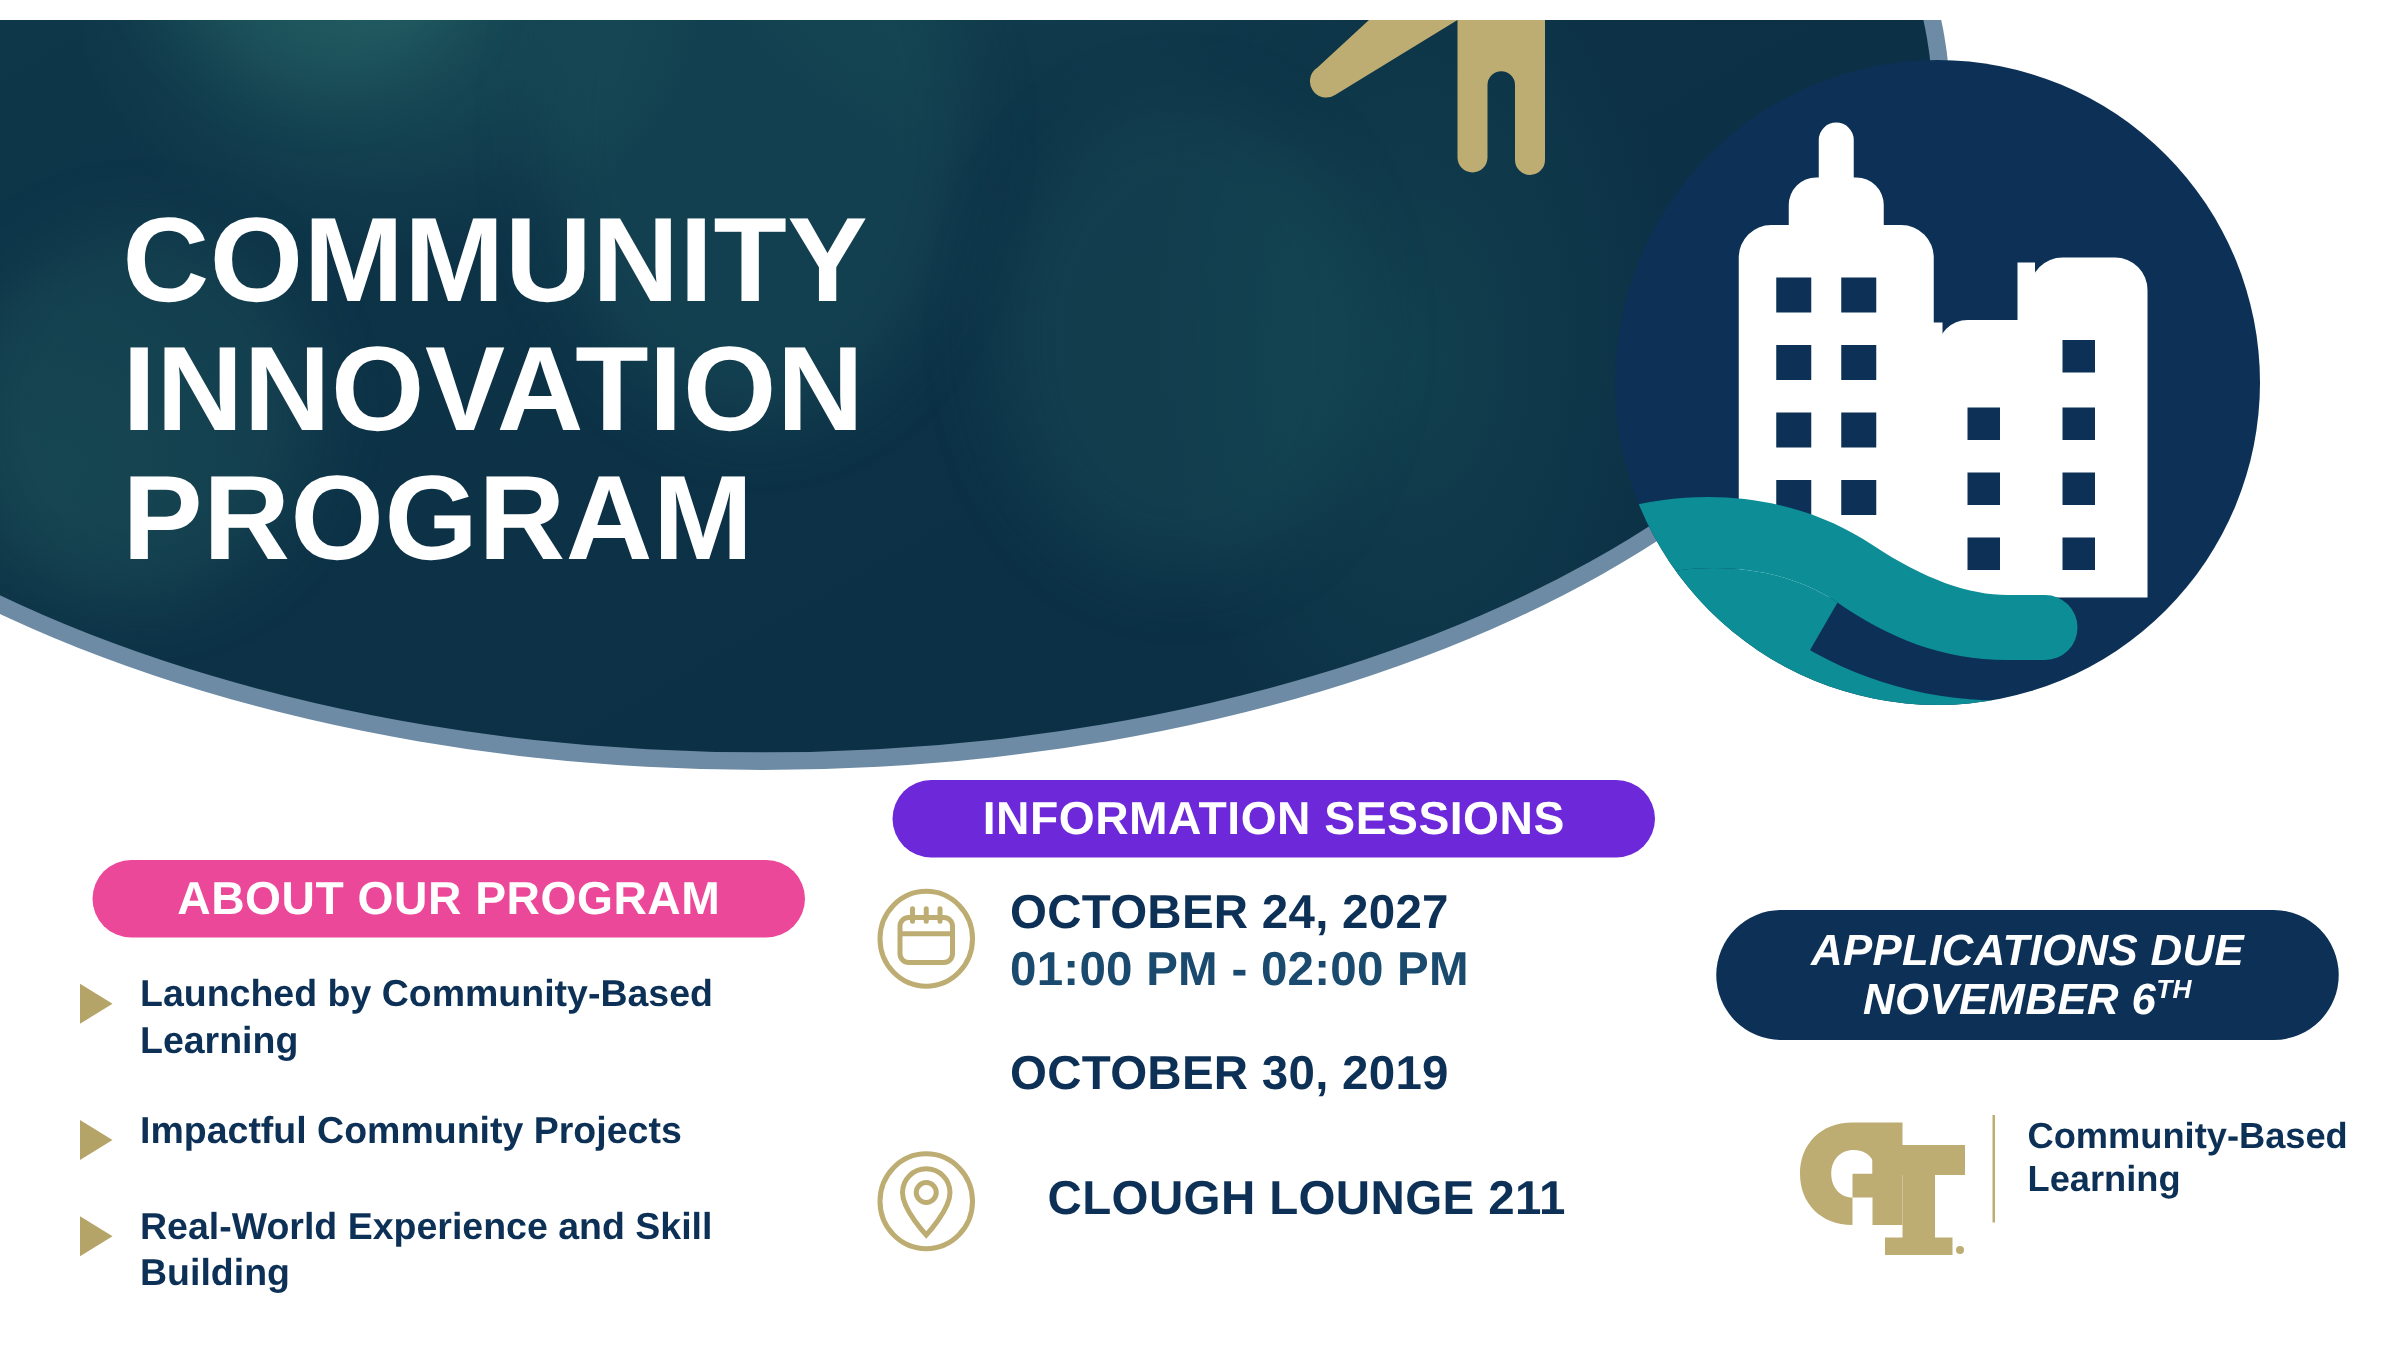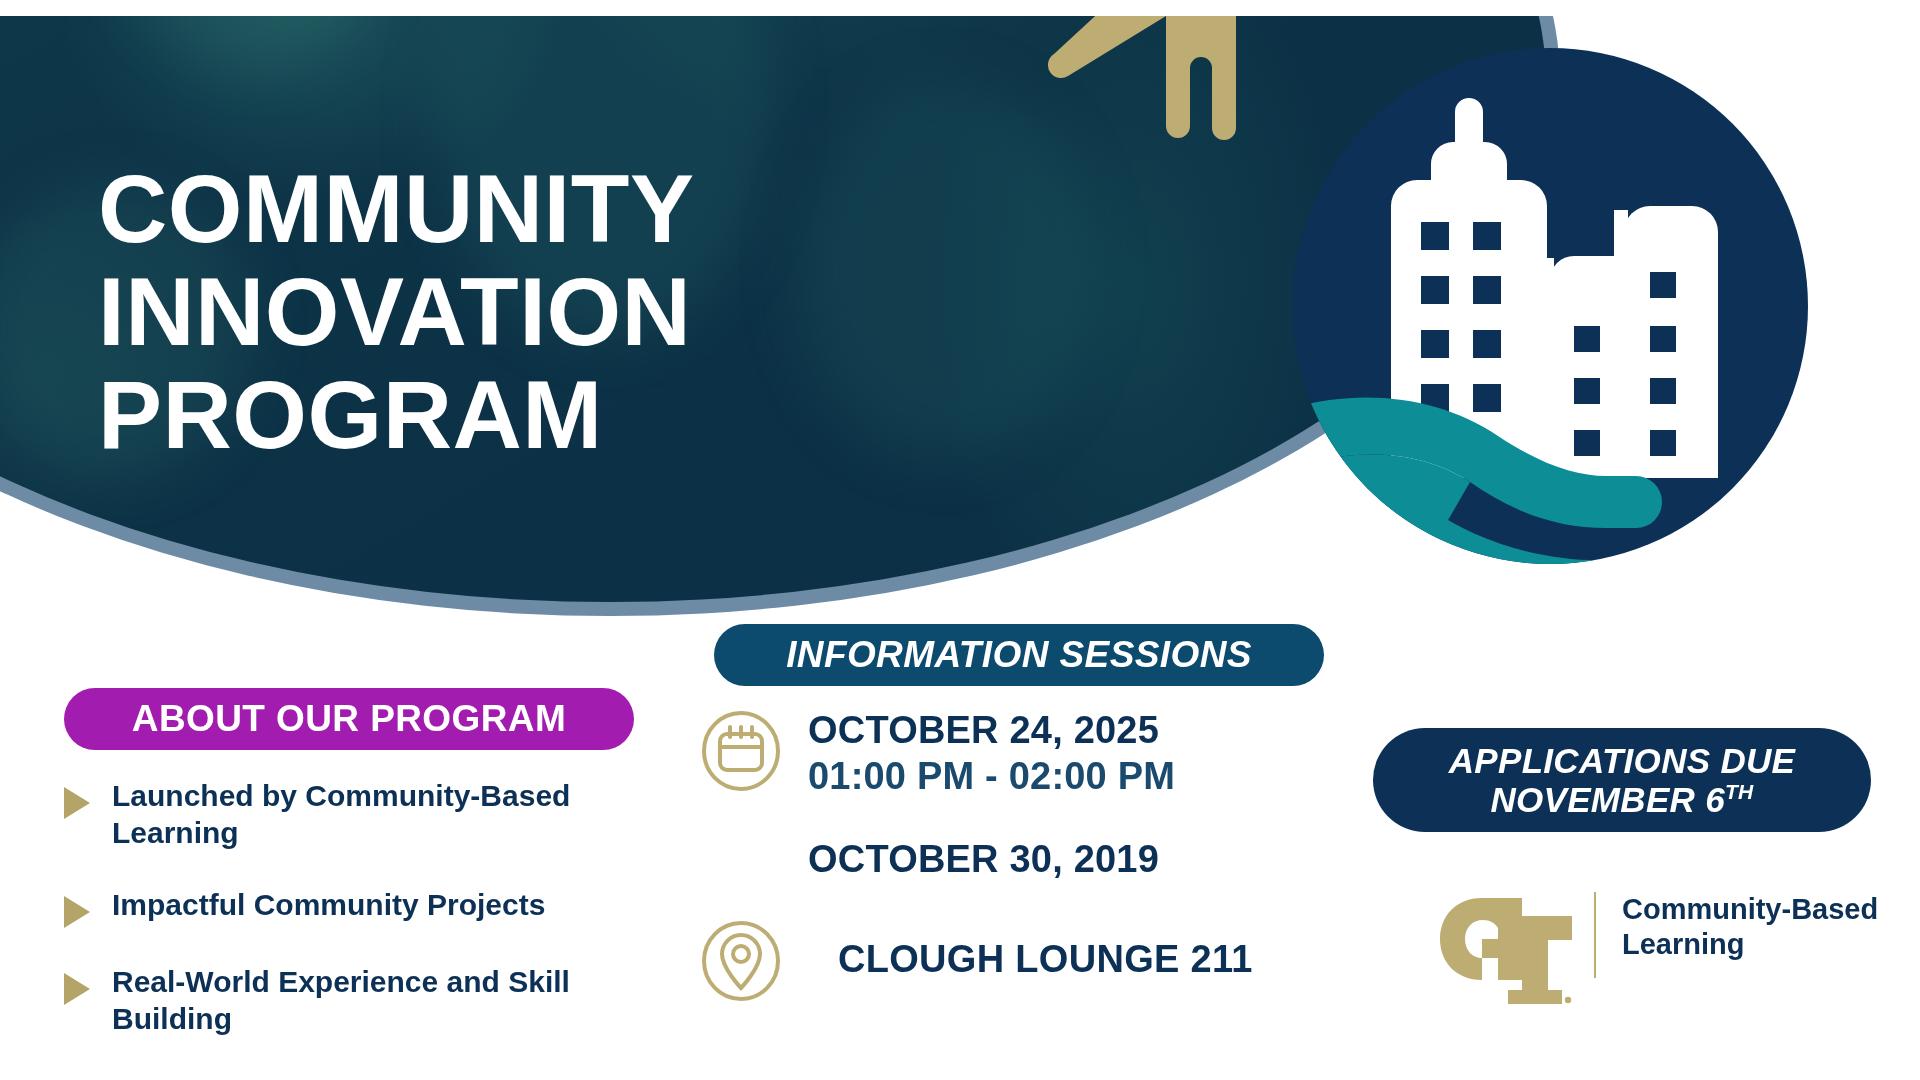--- a/index.html
+++ b/index.html
@@ -99,37 +99,36 @@
     display: flex;
     align-items: center;
     justify-content: center;
     color: #ffffff;
     font-weight: 700;
     border-radius: 999px;
     text-transform: uppercase;
     white-space: nowrap;
   }
   .pill-about {
-    left: 64px;
+    left: 74px;
     top: 672px;
     width: 570px;
     height: 62px;
-    background: #a21caf;
+    background: #ec4899;
     font-size: 37px;
     letter-spacing: 0.4px;
   }
   .pill-sessions {
     left: 714px;
     top: 608px;
     width: 610px;
     height: 62px;
-    background: #0c4a6e;
+    background: #6d28d9;
     font-size: 37px;
     letter-spacing: 0.4px;
-    font-style: italic;
   }
   .pill-deadline {
     left: 1373px;
     top: 712px;
     width: 498px;
     height: 104px;
     background: #0d3156;
     font-size: 35px;
     line-height: 1.12;
     text-align: center;
@@ -342,21 +341,21 @@
         <svg width="82" height="82" viewBox="0 0 82 82">
           <ellipse cx="41" cy="41" rx="37" ry="38" fill="none" stroke="#bdad72" stroke-width="4"></ellipse>
           <rect x="20" y="24" width="42" height="36" rx="7" fill="none" stroke="#bdad72" stroke-width="4"></rect>
           <line x1="20" y1="37" x2="62" y2="37" stroke="#bdad72" stroke-width="4"></line>
           <line x1="30" y1="17" x2="30" y2="27" stroke="#bdad72" stroke-width="4" stroke-linecap="round"></line>
           <line x1="41" y1="17" x2="41" y2="27" stroke="#bdad72" stroke-width="4" stroke-linecap="round"></line>
           <line x1="52" y1="17" x2="52" y2="27" stroke="#bdad72" stroke-width="4" stroke-linecap="round"></line>
         </svg>
       </div>
       <div class="session-text">
-        <div class="session-date">OCTOBER 24, 2025</div>
+        <div class="session-date">OCTOBER 24, 2027</div>
         <div class="session-time">01:00 PM - 02:00 PM</div>
       </div>
     </div>
 
     <div class="session-gap"></div>
 
     <div class="session-row">
       <div class="icon-slot"></div>
       <div class="session-text">
         <div class="session-date">OCTOBER 30, 2019</div>

